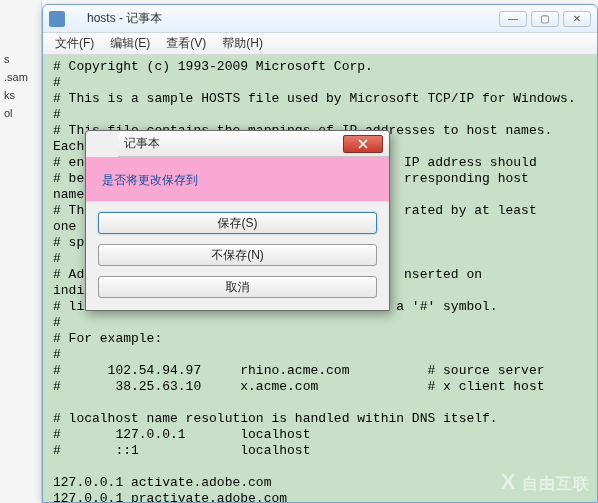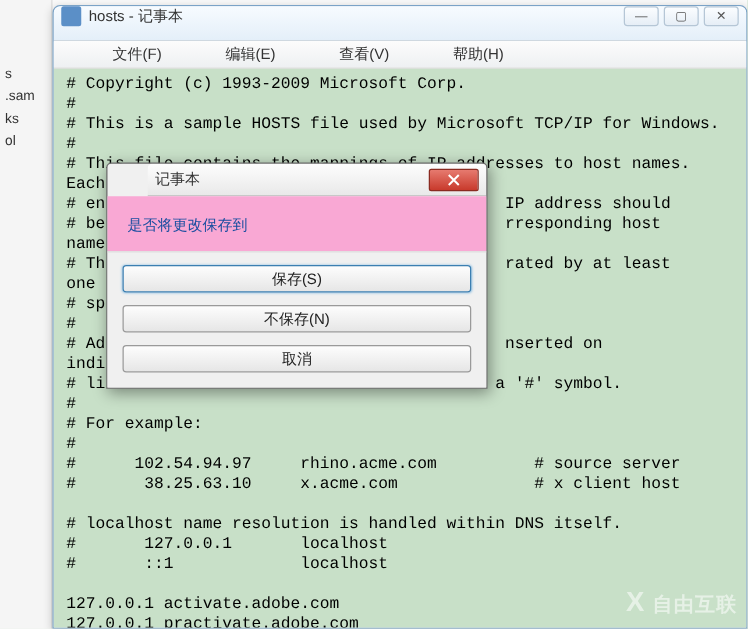--- a/index.html
+++ b/index.html
@@ -3,28 +3,28 @@
 <meta charset="utf-8">
 <style>
   * { box-sizing: border-box; }
   body { margin: 0; padding: 0; font-family: "Microsoft YaHei", "Segoe UI", sans-serif; background: #fafafa; width: 598px; height: 503px; overflow: hidden; position: relative; }
   
   .left-panel { position: absolute; left: 0; top: 0; width: 42px; height: 503px; background: #f5f5f5; border-right: 1px solid #ddd; font-size: 11px; color: #333; padding-top: 50px; }
   .left-panel div { padding: 3px 4px; white-space: nowrap; overflow: hidden; }
   
   .window { position: absolute; left: 42px; top: 4px; width: 556px; height: 499px; background: #fff; border: 1px solid #7ba3c7; border-radius: 6px 6px 0 0; box-shadow: 0 2px 8px rgba(0,0,0,0.2); display: flex; flex-direction: column; }
   
-  .titlebar { height: 28px; background: linear-gradient(#f7fbff,#e4eff9); border-radius: 6px 6px 0 0; display: flex; padding: 0 6px; border-bottom: 1px solid #cfd8e0; }
+  .titlebar { height: 28px; background: linear-gradient(#f7fbff,#e4eff9); border-radius: 6px 6px 0 0; display: flex; align-items: center; padding: 0 6px; border-bottom: 1px solid #cfd8e0; gap: 16px; }
   .titlebar .icon { width: 16px; height: 16px; background: #5b8fc7; border-radius: 2px; margin-right: 6px; }
   .titlebar .title { font-size: 12px; color: #333; flex: 1; }
   .titlebar .winbtns { display: flex; gap: 4px; }
   .titlebar .winbtn { width: 28px; height: 16px; background: linear-gradient(#fbfdff,#e6eef6); border: 1px solid #b5c6d6; border-radius: 3px; display: flex; align-items: center; justify-content: center; font-size: 10px; color: #555; cursor: pointer; }
   
   .menubar { height: 22px; background: linear-gradient(#fcfcfc,#eef0f2); border-bottom: 1px solid #d8d8d8; display: flex; align-items: center; padding: 0 4px; font-size: 12px; color: #333; }
-  .menubar .menuitem { padding: 2px 8px; cursor: pointer; margin-left: 35px; }
+  .menubar .menuitem { padding: 2px 8px; cursor: pointer; }
   
   .editor { flex: 1; background: #c8e0c8; padding: 4px 10px; font-family: "NSimSun","SimSun","Courier New",monospace; font-size: 13px; line-height: 16px; color: #000; white-space: pre; overflow: hidden; position: relative; }
   
   .dialog { position: absolute; left: 85px; top: 130px; width: 305px; background: #f0f0f0; border: 1px solid #6b6b6b; box-shadow: 2px 3px 12px rgba(0,0,0,0.4); border-radius: 4px 4px 0 0; }
   .dlg-title { height: 26px; background: linear-gradient(#fdfdfd,#e9e9e9); border-bottom: 1px solid #c8c8c8; display: flex; align-items: center; padding: 0 6px; border-radius: 4px 4px 0 0; margin-left: 32px; }
   .dlg-title .txt { font-size: 12px; color: #333; flex: 1; }
   .dlg-close { width: 40px; height: 18px; background: linear-gradient(#e67a6f,#c83a2c); border: 1px solid #8a2b21; border-radius: 2px; display: flex; align-items: center; justify-content: center; cursor: pointer; }
   .dlg-close svg { width: 10px; height: 10px; }
   .dlg-body { padding: 14px 16px 12px 16px; font-size: 12px; color: #1a4ea0; line-height: 18px; background: #f9a8d4; }
   .dlg-buttons { padding: 10px 12px 12px 12px; display: flex; justify-content: center; gap: 10px; background: #f0f0f0; border-top: 1px solid #ddd; flex-direction: column; }

